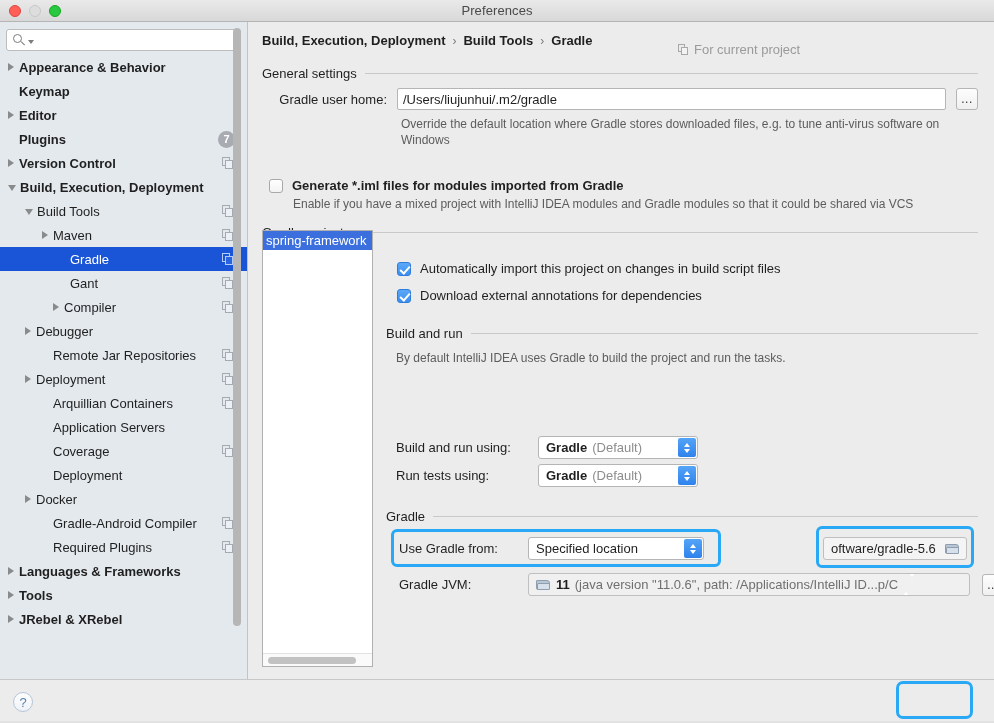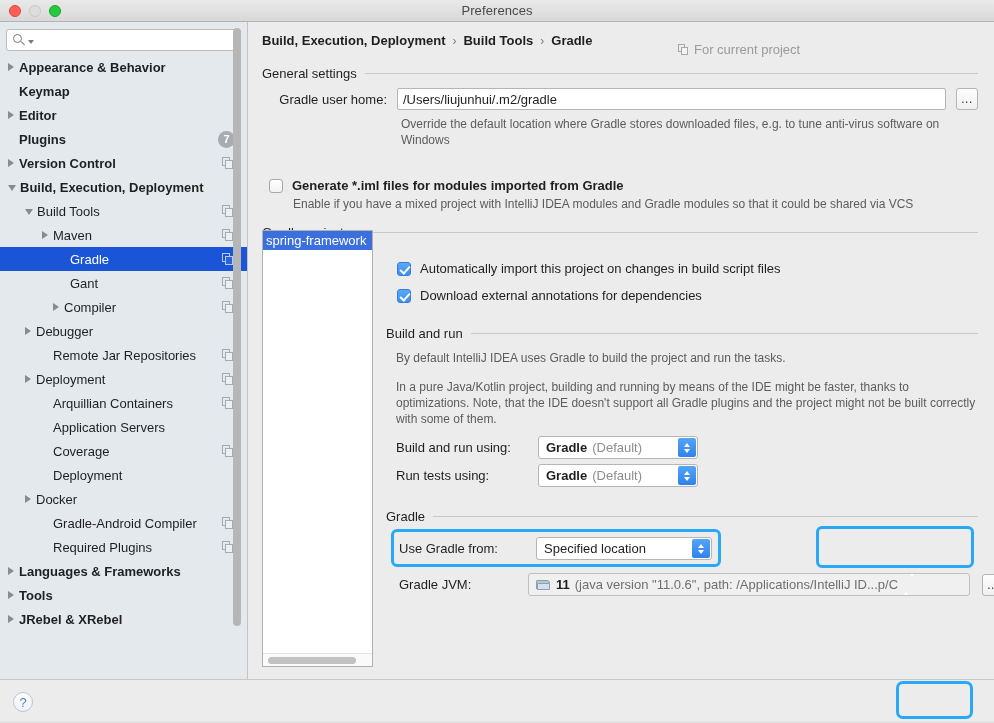--- a/index.html
+++ b/index.html
@@ -467,21 +467,20 @@
     </div>
 
     <div class="section" style="left:137px; top:304px;">
       <div class="section-title">
         <span>Build and run</span>
         <span class="rule"></span>
       </div>
     </div>
 
     <div class="hint" style="position:absolute; left:147px; top:328px; width:580px;">By default IntelliJ IDEA uses Gradle to build the project and run the tasks.</div>
-    <div class="hint" style="position:absolute; left:147px; top:357px; width:580px;">In a pure Java/Kotlin project, building and running by means of the IDE might be faster, thanks to optimizations. Note, that the IDE doesn't support all Gradle plugins and the project might not be built correctly with some of them.</div>
 
     <div style="position:absolute; left:147px; top:414px; display:flex; align-items:center; gap:12px;">
       <span class="lbl" style="width:130px;">Build and run using:</span>
       <div class="combo" style="width:160px;">
         <span class="strong">Gradle</span>
         <span class="muted" style="margin-left:5px;">(Default)</span>
         <span class="stepper">
           <span class="up"></span>
             <span class="down"></span>
         </span>
@@ -500,31 +499,38 @@
       </div>
     </div>
 
     <div class="section" style="left:137px; top:487px;">
       <div class="section-title">
         <span>Gradle</span>
         <span class="rule"></span>
       </div>
     </div>
 
-    <div style="position:absolute; left:150px; top:515px; display:flex; align-items:center; gap:20px;justify-content:center;">
+    <div style="position:absolute; left:150px; top:515px; display:flex; align-items:center; gap:12px;justify-content:center;">
       <span class="lbl" style="width:117px;">Use Gradle from:</span>
       <div class="combo" style="width:176px;">
         <span>Specified location</span>
         <span class="stepper">
           <span class="up"></span>
             <span class="down"></span>
         </span>
       </div>
     </div>
 
+    <div class="jvm-field" style="position:absolute; left:574px; top:515px; width:144px; background:#f4f4f4; color:#1f1f1f; justify-content:space-between; padding-right:6px;">
+      <span>oftware/gradle-5.6</span>
+      <span class="folder-ico">
+        <span class="back"></span>
+          <span class="front"></span>
+      </span>
+    </div>
 
     <div style="position:absolute; left:150px; top:551px; display:flex; align-items:center; gap:12px;">
       <span class="lbl" style="width:117px;">Gradle JVM:</span>
       <div class="jvm-field" style="width:442px;">
         <span class="folder-ico">
           <span class="back"></span>
             <span class="front"></span>
         </span>
         <span class="strong" style="color:#1f1f1f;">11</span>
         <span>(java version "11.0.6", path: /Applications/IntelliJ ID...p/C</span>

